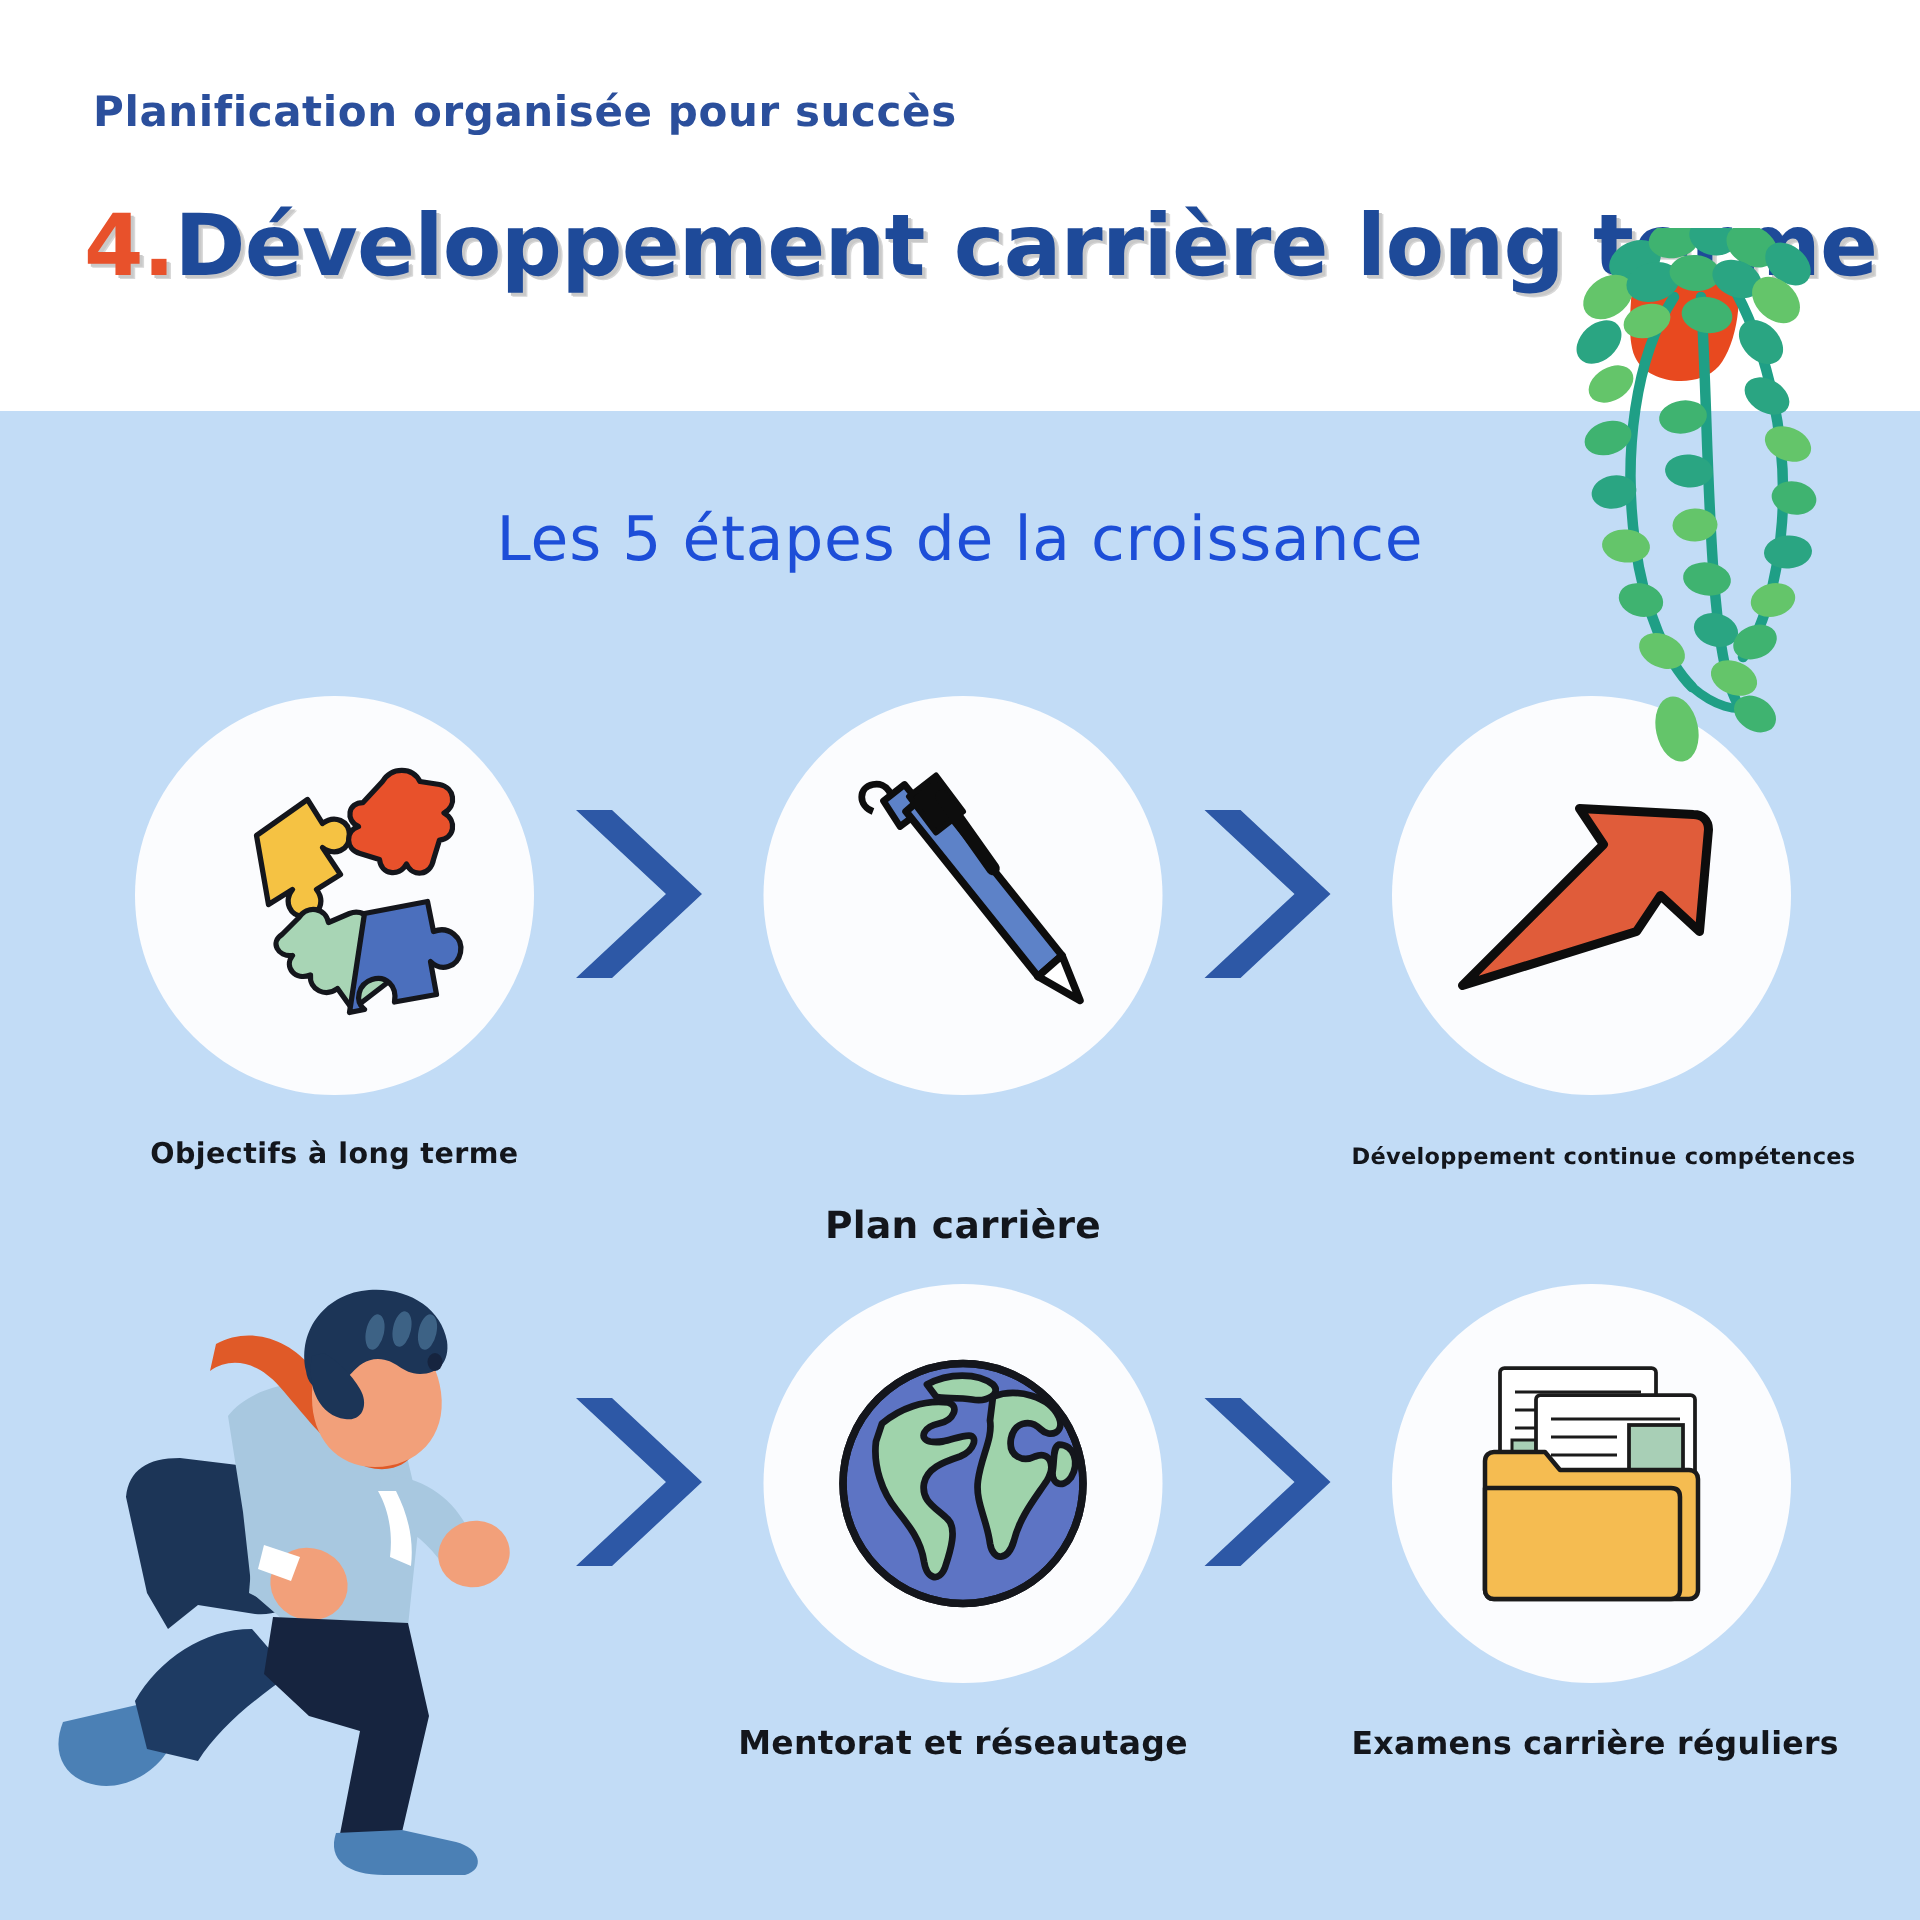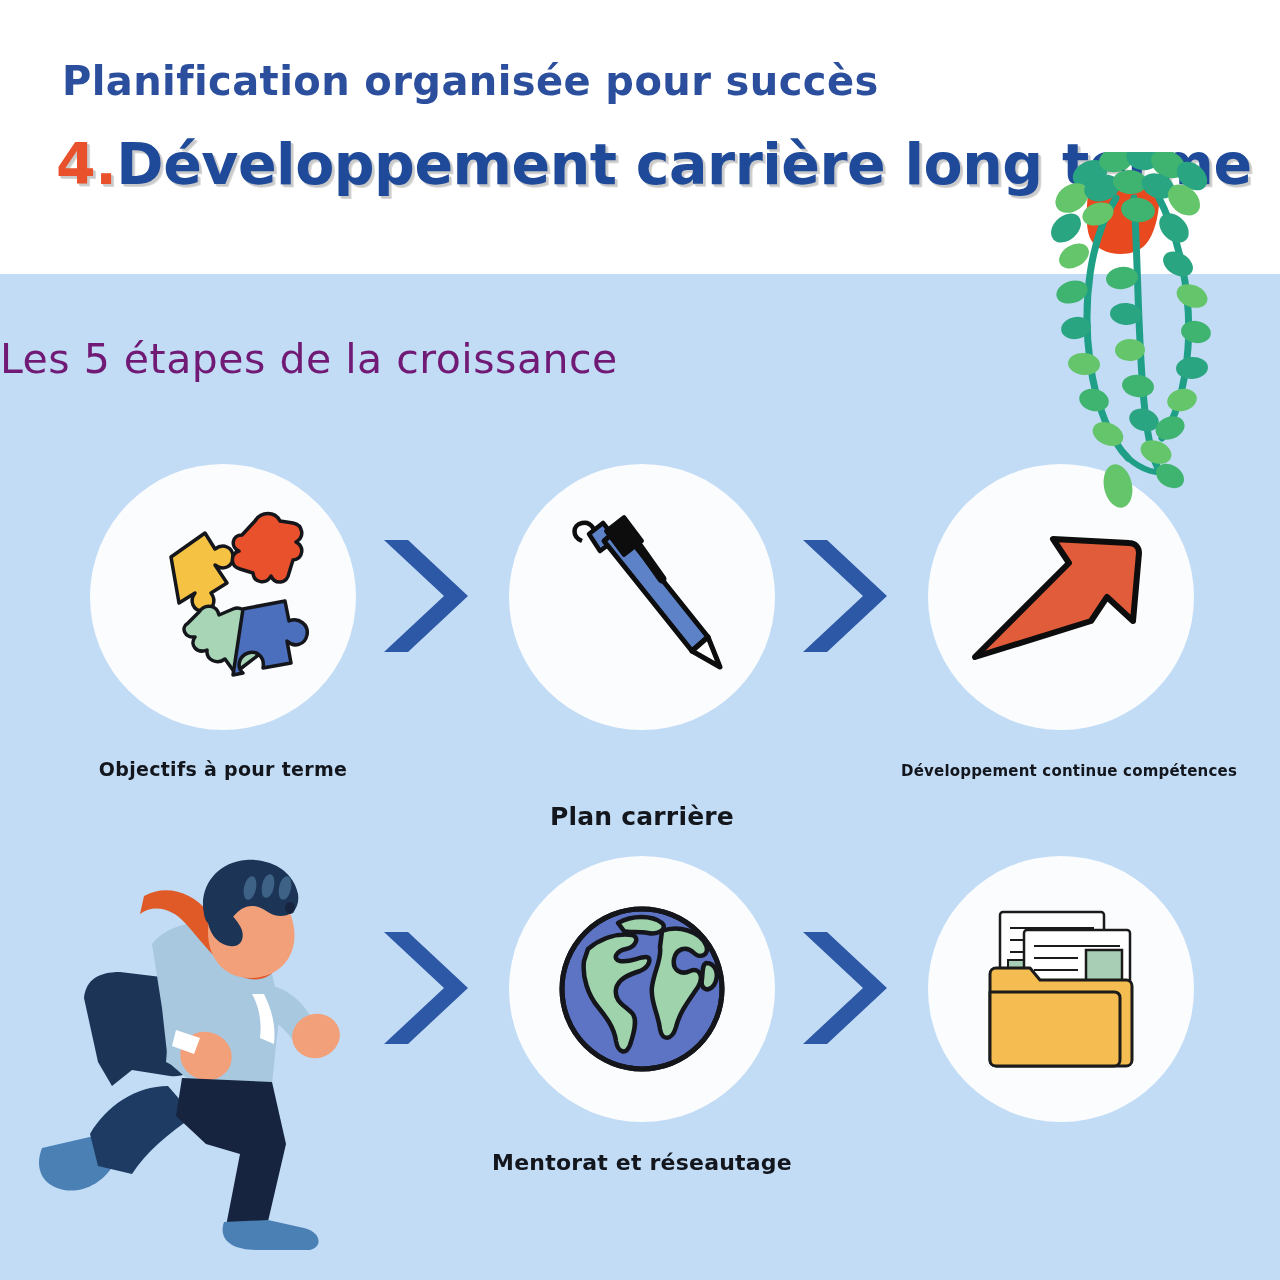--- a/index.html
+++ b/index.html
@@ -26,21 +26,21 @@
     left: 0; top: 0;
     width: 1280px;
     height: 274px;
     background: #ffffff;
   }
   .kicker {
     position: absolute;
     left: 62px;
     top: 58px;
     font-family: "DejaVu Sans", sans-serif;
-    font-size: 40px;
+    font-size: 28px;
     font-weight: 700;
     letter-spacing: 0.4px;
     color: #2b4f9c;
     white-space: nowrap;
   }
   .title-row {
     position: absolute;
     left: 56px;
     top: 136px;
     white-space: nowrap;
@@ -65,25 +65,25 @@
     text-shadow:
        2px 2px 0 #c9c9c9,
        3px 3px 0 #d8d8d8;
   }
   
   .subtitle {
     position: absolute;
     left: 0;
     top: 335px;
     width: 1280px;
-    text-align: left;
+    text-align: center;
     font-family: "DejaVu Sans", sans-serif;
     font-size: 41px;
     font-weight: 400;
-    color: #701a75;
+    color: #1d4ed8;
     letter-spacing: 0.5px;
   }
   
   .circle {
     position: absolute;
     border-radius: 50%;
     background: #fbfcfe;
     display: flex;
     align-items: center;
     justify-content: center;
@@ -196,21 +196,21 @@
         <polygon points="6,6 30,6 90,62 30,118 6,118 66,62" fill="#2d58a6"></polygon>
       </svg>
   </div>
 
   <div class="circle c-r1 col3">
     <svg class="art" width="200" height="200" viewBox="0 0 200 200">
       <path d="M14 160 L108 66 L92 42 L168 46 C174 46 178 50 178 56 L172 124 L146 100 L130 124 Z" fill="#e05c3a" stroke="#0d0d0d" stroke-width="6" stroke-linejoin="round" stroke-linecap="round"></path>
     </svg>
   </div>
 
-  <div class="label lbl-1">Objectifs à pour terme</div>
+  <div class="label lbl-1">Objectifs à long terme</div>
   <div class="label lbl-2">Plan carrière</div>
   <div class="label lbl-3">Développement continue compétences</div>
 
   <div class="runner">
     <svg class="art" width="345" height="404" viewBox="0 0 345 404">
 
       <path d="M14 300 C6 320 14 338 36 342 C58 346 82 330 88 310 L66 288 Z" fill="#4b80b5"></path>
 
       <path d="M62 286 C78 258 108 238 140 238 L166 268 C140 286 118 304 104 326 L70 318 Z" fill="#1e3b63"></path>
 
@@ -312,20 +312,21 @@
 
       <path d="M24 80 C24 76 27 74 30 74 L64 74 L74 86 L160 86 C164 86 166 89 166 92 L166 166
                C166 170 163 172 160 172 L30 172 C26 172 24 169 24 166 Z" fill="#f5bc51" stroke="#1b1b1b" stroke-width="3" stroke-linejoin="round"></path>
 
       <path d="M24 98 L148 98 C152 98 154 100 154 104 L154 166 C154 170 151 172 148 172
                L30 172 C26 172 24 169 24 166 Z" fill="#f5bc51" stroke="#1b1b1b" stroke-width="3" stroke-linejoin="round"></path>
     </svg>
   </div>
 
   <div class="label lbl-4">Mentorat et réseautage</div>
+  <div class="label lbl-5">Examens carrière réguliers</div>
 
   <div class="plant">
     <svg class="art" width="236" height="360" viewBox="0 0 236 360">
 
       <path d="M42 36 C42 24 96 20 108 30 C118 40 112 78 100 92 C86 108 52 104 44 86 C38 72 42 48 42 36 Z" fill="#e8491f"></path>
 
       <path d="M70 46 C44 86 36 150 44 210 C50 256 66 290 82 306" stroke="#1f9f86" stroke-width="7" fill="none" stroke-linecap="round"></path>
       <path d="M88 46 C92 110 92 190 98 250 C102 292 108 316 120 328" stroke="#1f9f86" stroke-width="7" fill="none" stroke-linecap="round"></path>
       <path d="M112 44 C132 82 146 140 142 196 C139 238 128 270 116 286" stroke="#1f9f86" stroke-width="7" fill="none" stroke-linecap="round"></path>
       <path d="M82 306 C96 318 112 324 124 318" stroke="#1f9f86" stroke-width="6" fill="none" stroke-linecap="round"></path>

